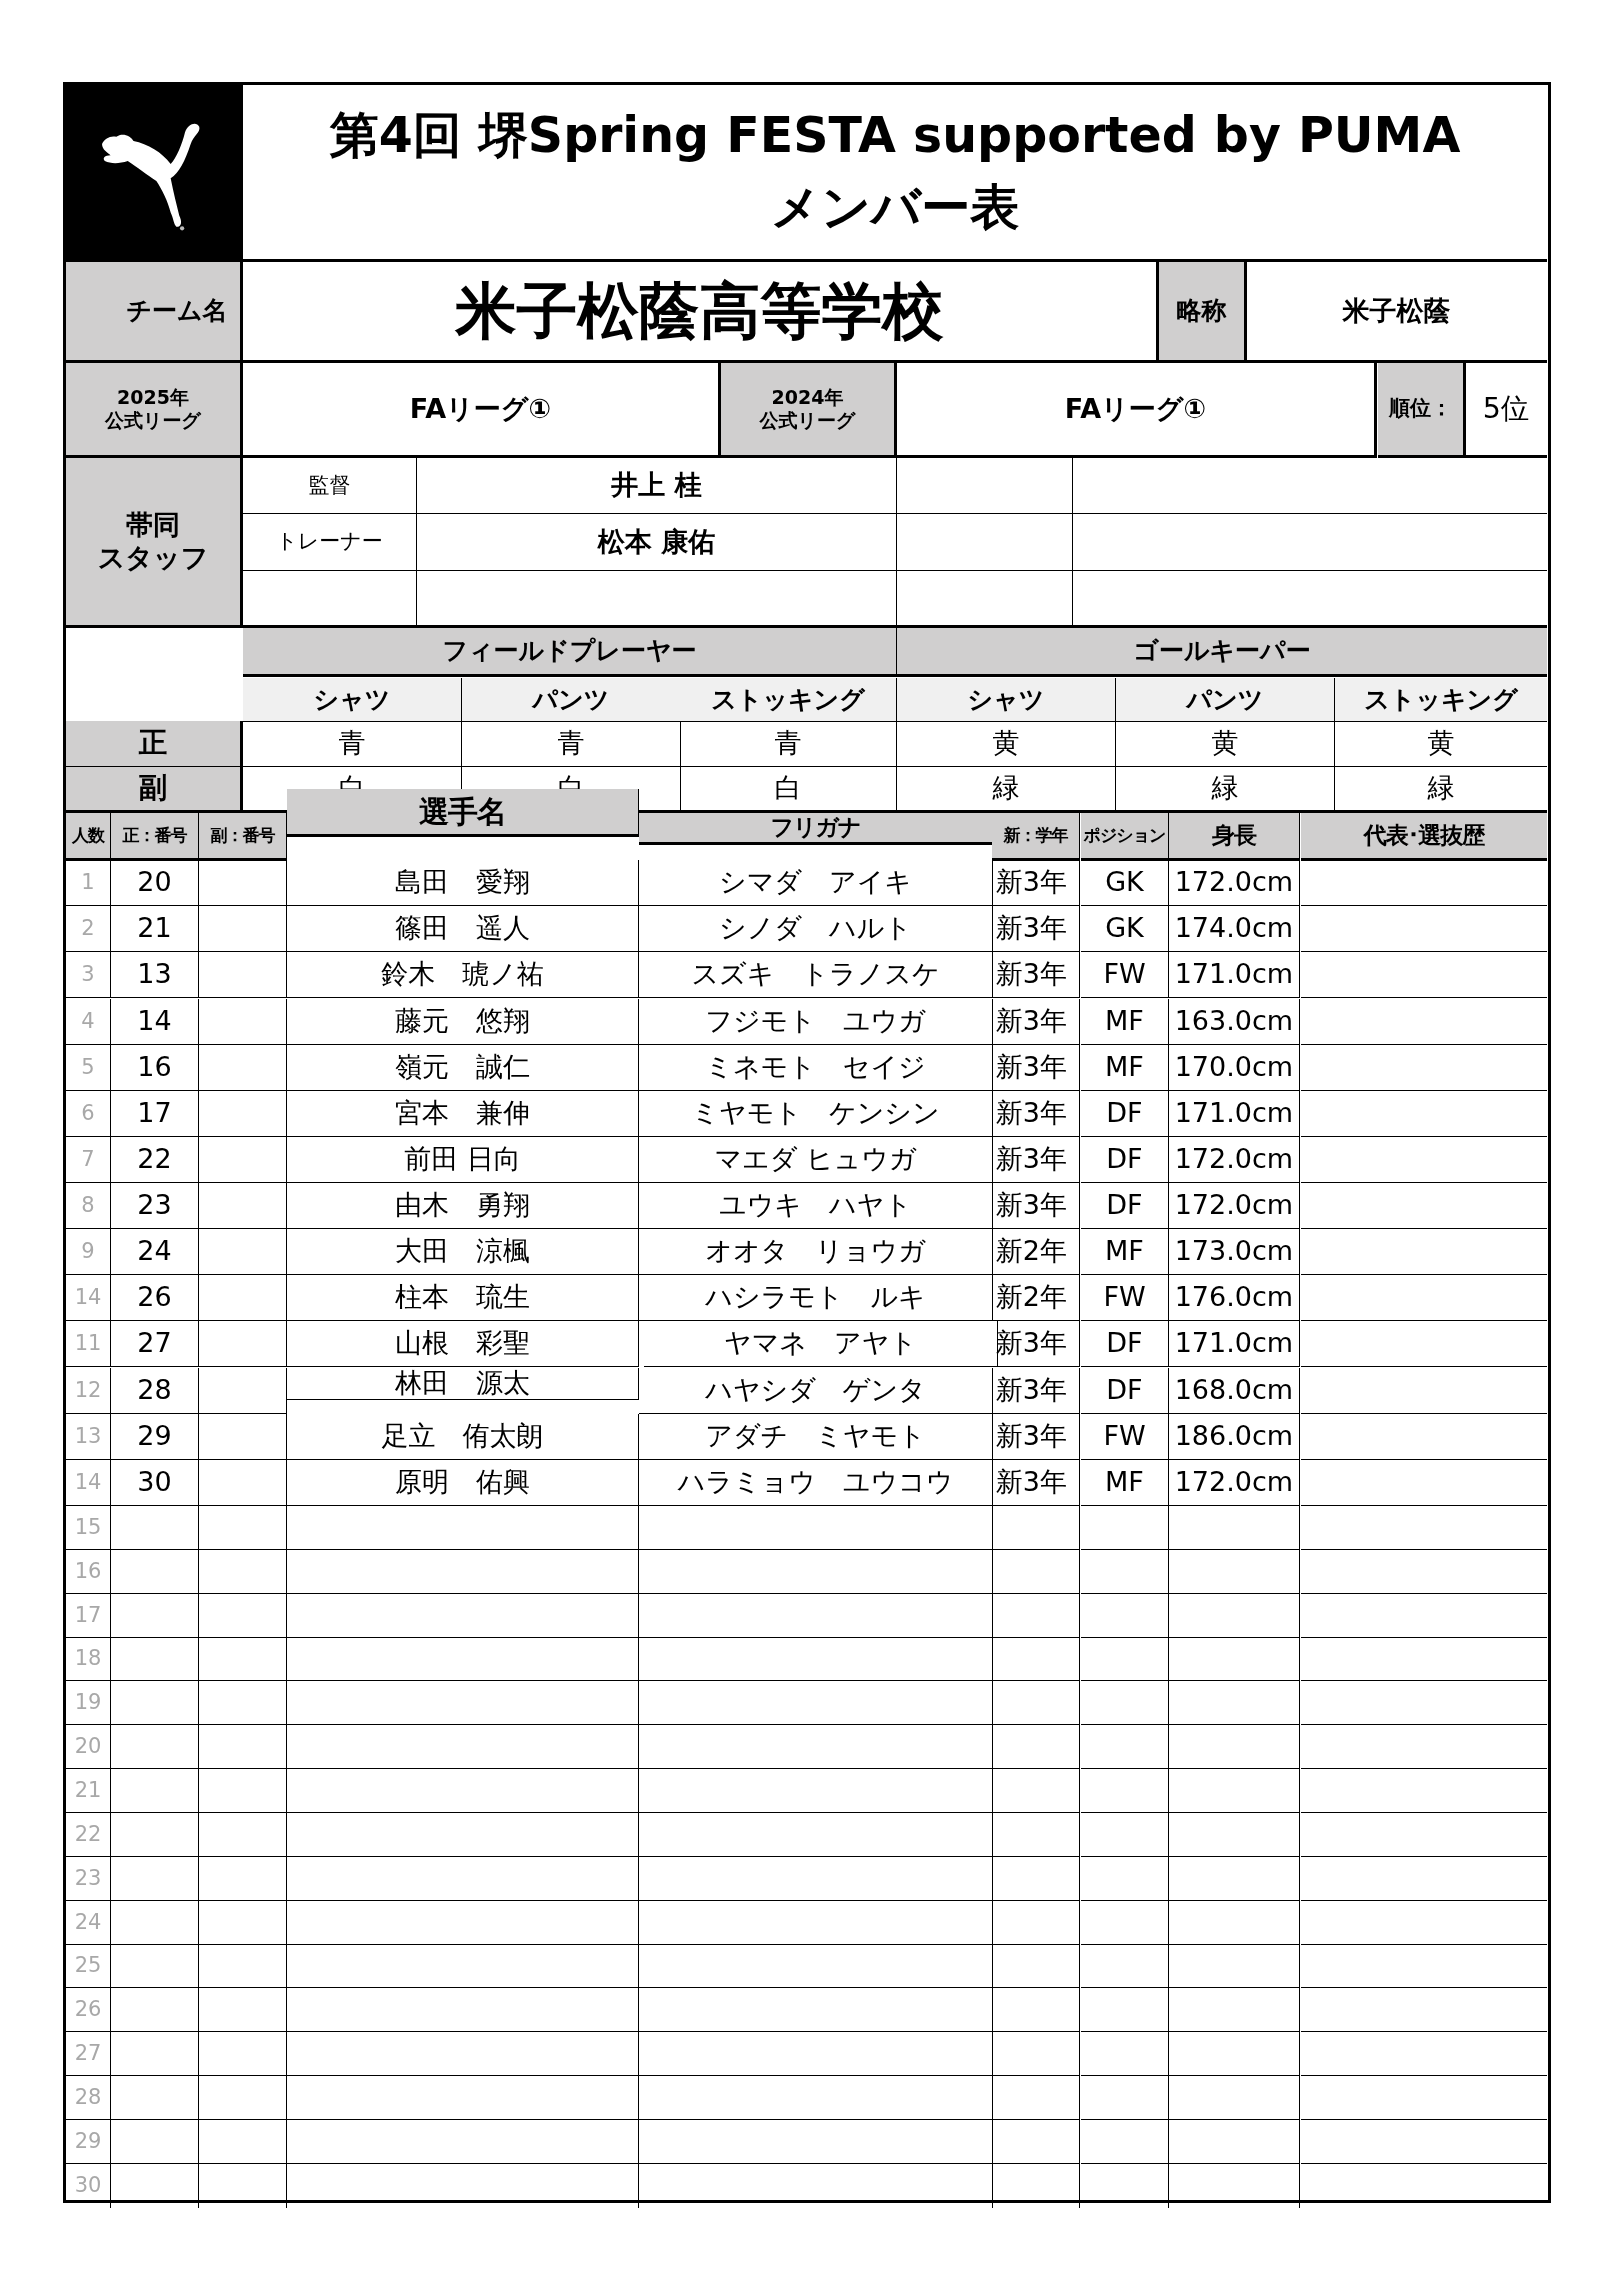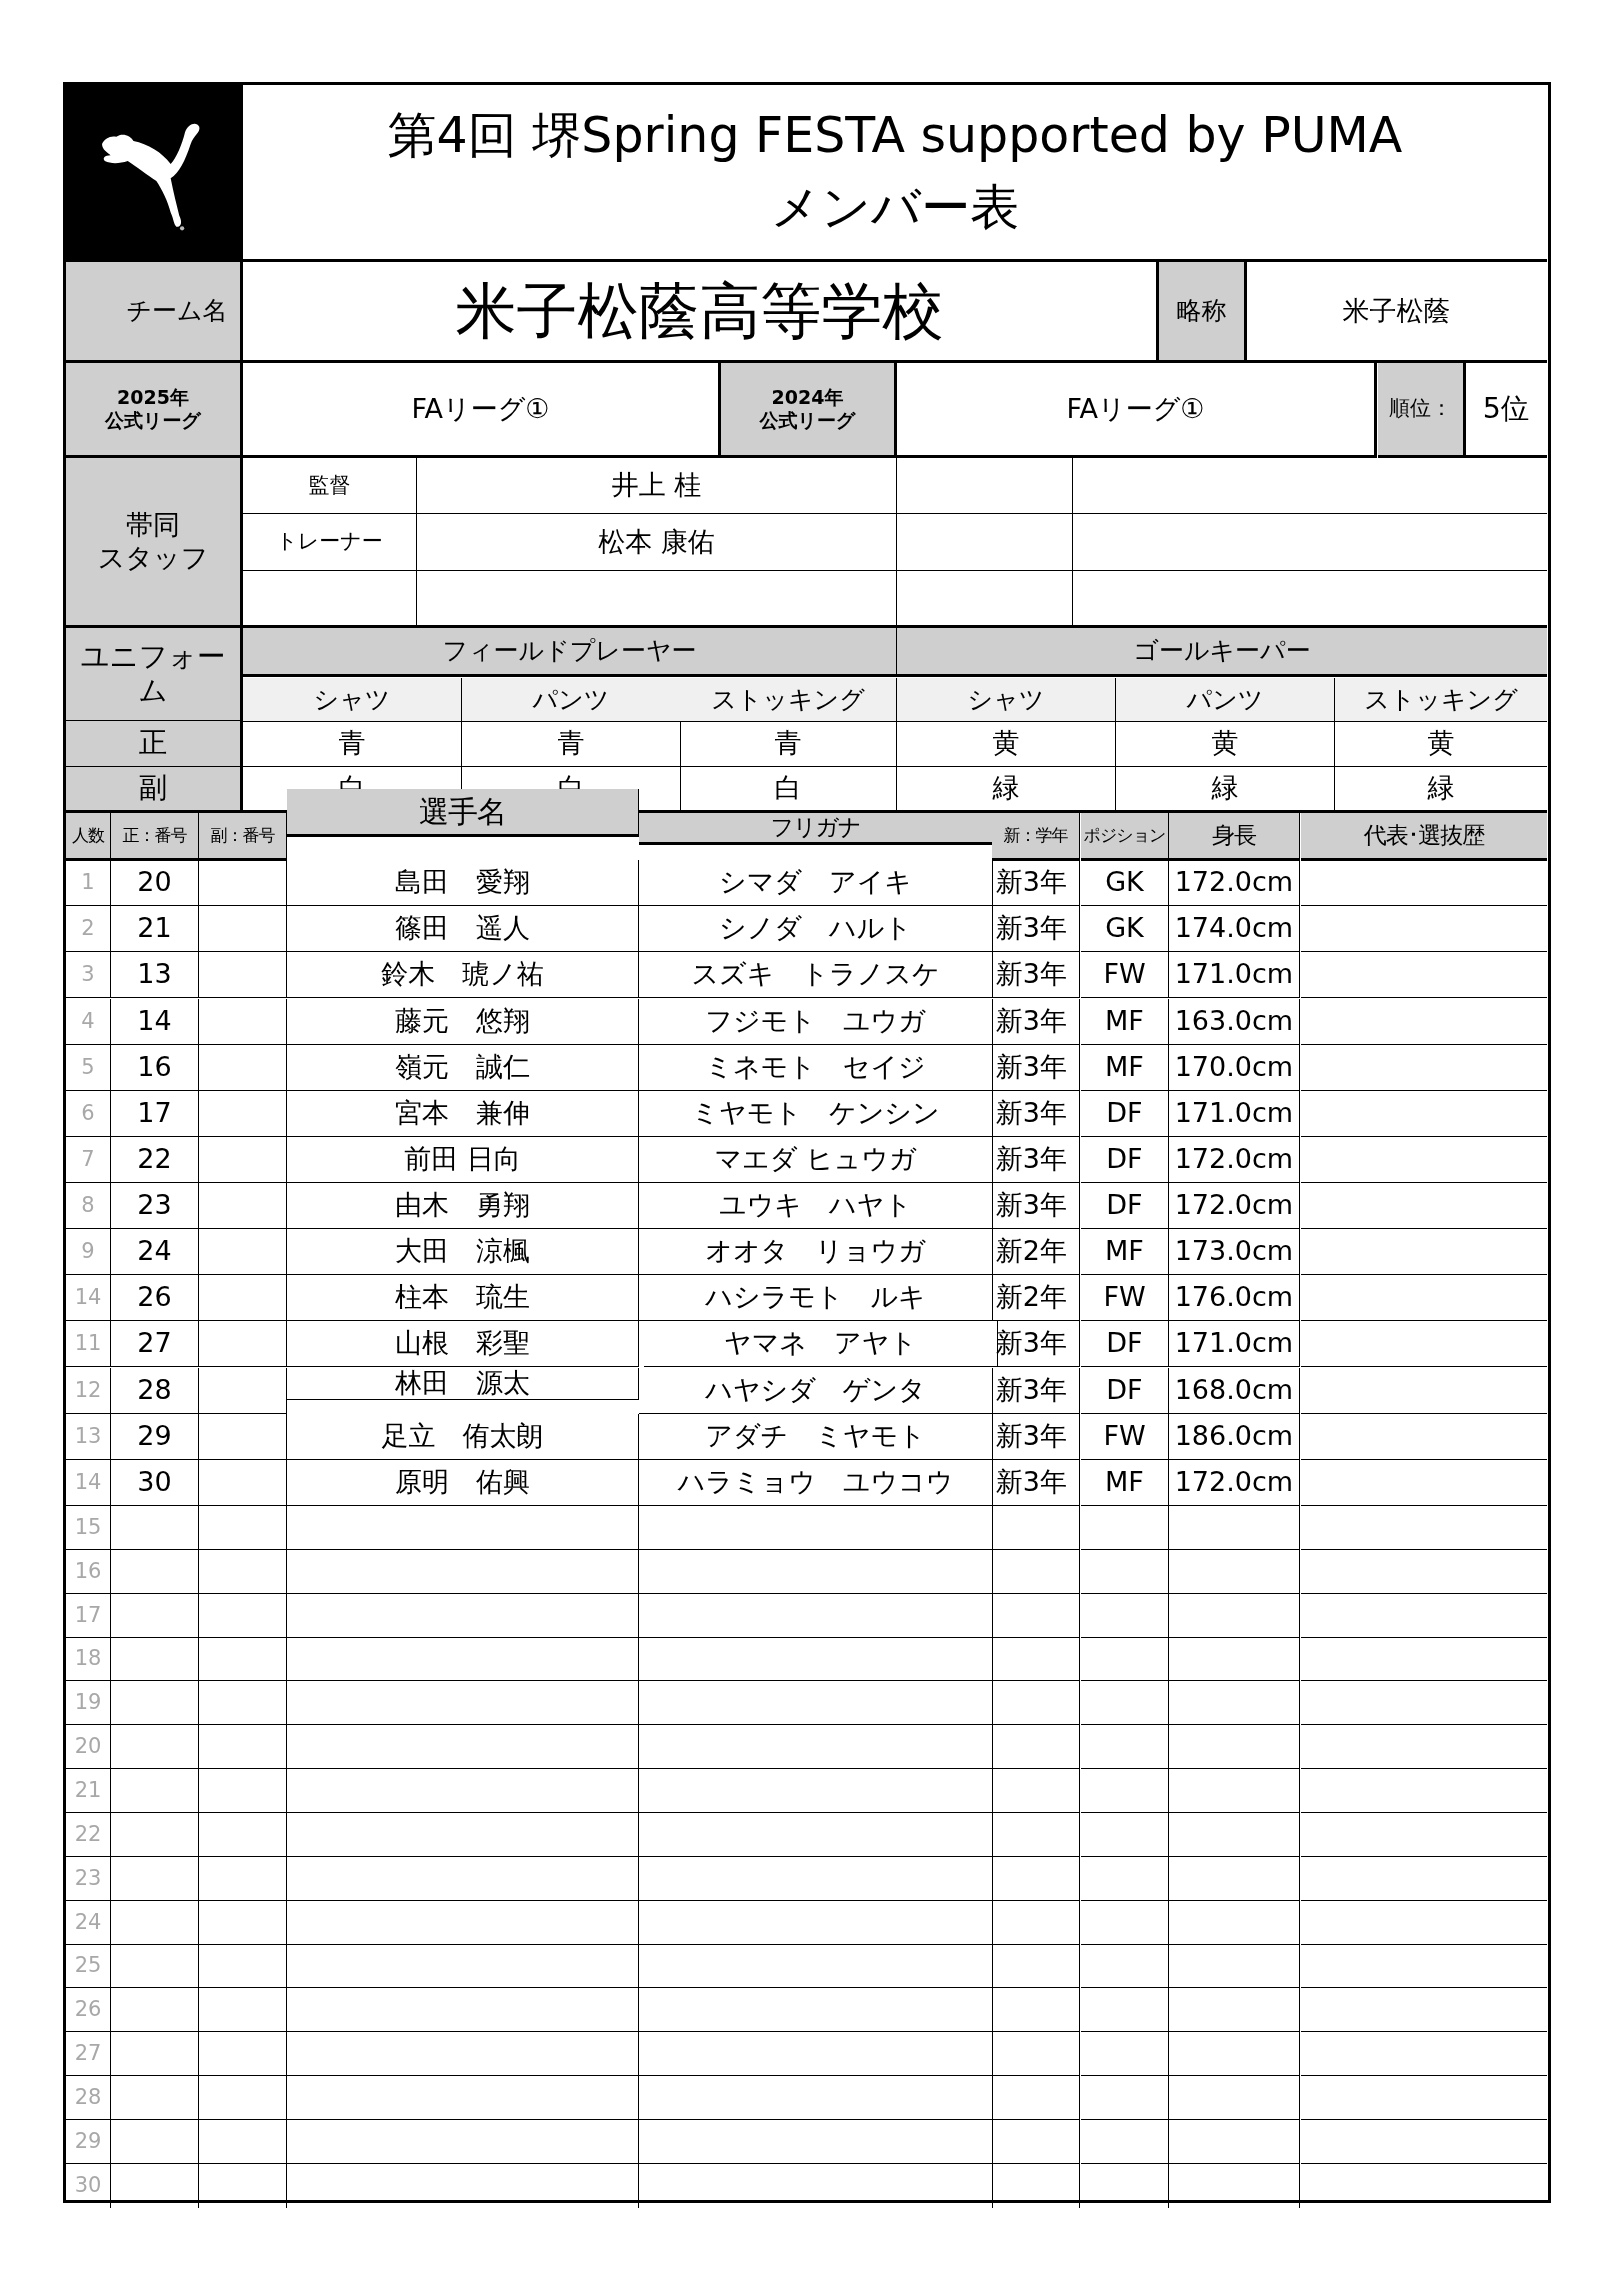--- a/index.html
+++ b/index.html
@@ -4,21 +4,21 @@
 <style>
   html, body { margin:0; padding:0; background:#ffffff; }
   body { width:1617px; height:2288px; position:relative; overflow:hidden;
          font-family:"DejaVu Sans", "Liberation Sans", sans-serif; color:#000; }
   .sheet { position:absolute; left:63px; top:82px; width:1488px; height:2121px;
            border:3.8px solid #000; box-sizing:border-box; }
   .c { position:absolute; box-sizing:border-box; border-right:1.9px solid #000; border-bottom:1.9px solid #000;
        display:flex; align-items:center; justify-content:center; text-align:center; line-height:1.2; }
   .g { background:#d0cfcf; }
   .lg { background:#f0f0f0; }
-  .bold { font-weight:normal; }
+  .bold { font-weight:bold; }
   .thickb { border-bottom-width:3.8px; }
   .thickr { border-right-width:3.8px; }
   .logo { background:#000; }
   .num-gray { color:#a8a8a8; font-size:21px; }
   .cell-text { font-size:27px; }
   .hdr-small { font-size:19px; font-weight:bold; }
 </style>
 </head>
 <body>
 
@@ -65,21 +65,20 @@
       <div class="c " style="left: 177px; top: 429px; width: 174px; height: 57px; font-size: 21px;">トレーナー</div>
       <div class="c bold" style="left: 351px; top: 429px; width: 480px; height: 57px; font-size: 27px;">松本 康佑</div>
       <div class="c " style="left: 831px; top: 429px; width: 176px; height: 57px;"></div>
       <div class="c " style="left: 1007px; top: 429px; width: 474px; height: 57px; border-right: none;"></div>
       <div class="c  thickb" style="left: 177px; top: 486px; width: 174px; height: 57px; font-size: 21px;"></div>
       <div class="c bold thickb" style="left: 351px; top: 486px; width: 480px; height: 57px; font-size: 27px;"></div>
       <div class="c  thickb" style="left: 831px; top: 486px; width: 176px; height: 57px;"></div>
       <div class="c  thickb" style="left: 1007px; top: 486px; width: 474px; height: 57px; border-right: none;"></div>
     </div>
 
-  <div class="c g thickr bold" style="left:0;top:543px;width:177px;height:93px;font-size:28.5px;">ユニフォーム</div>
   <div class="c g thickb bold" style="left:177px;top:543px;width:654px;height:49px;font-size:25px;">フィールドプレーヤー</div>
   <div class="c g thickb bold" style="left:831px;top:543px;width:650px;height:49px;font-size:25px;border-right:none;">ゴールキーパー</div>
   <div id="uniform-cells">
       <div class="c lg bold" style="left: 177px; top: 593px; width: 219px; height: 44px; font-size: 25px;">シャツ</div>
       <div class="c cell-text" style="left: 177px; top: 636px; width: 219px; height: 46px;">青</div>
       <div class="c cell-text thickb" style="left: 177px; top: 682px; width: 219px; height: 46px;">白</div>
       <div class="c lg bold" style="left: 396px; top: 593px; width: 219px; height: 44px; font-size: 25px;">パンツ</div>
       <div class="c cell-text" style="left: 396px; top: 636px; width: 219px; height: 46px;">青</div>
       <div class="c cell-text thickb" style="left: 396px; top: 682px; width: 219px; height: 46px;">白</div>
       <div class="c lg bold" style="left: 614px; top: 593px; width: 217px; height: 44px; font-size: 25px;">ストッキング</div>

